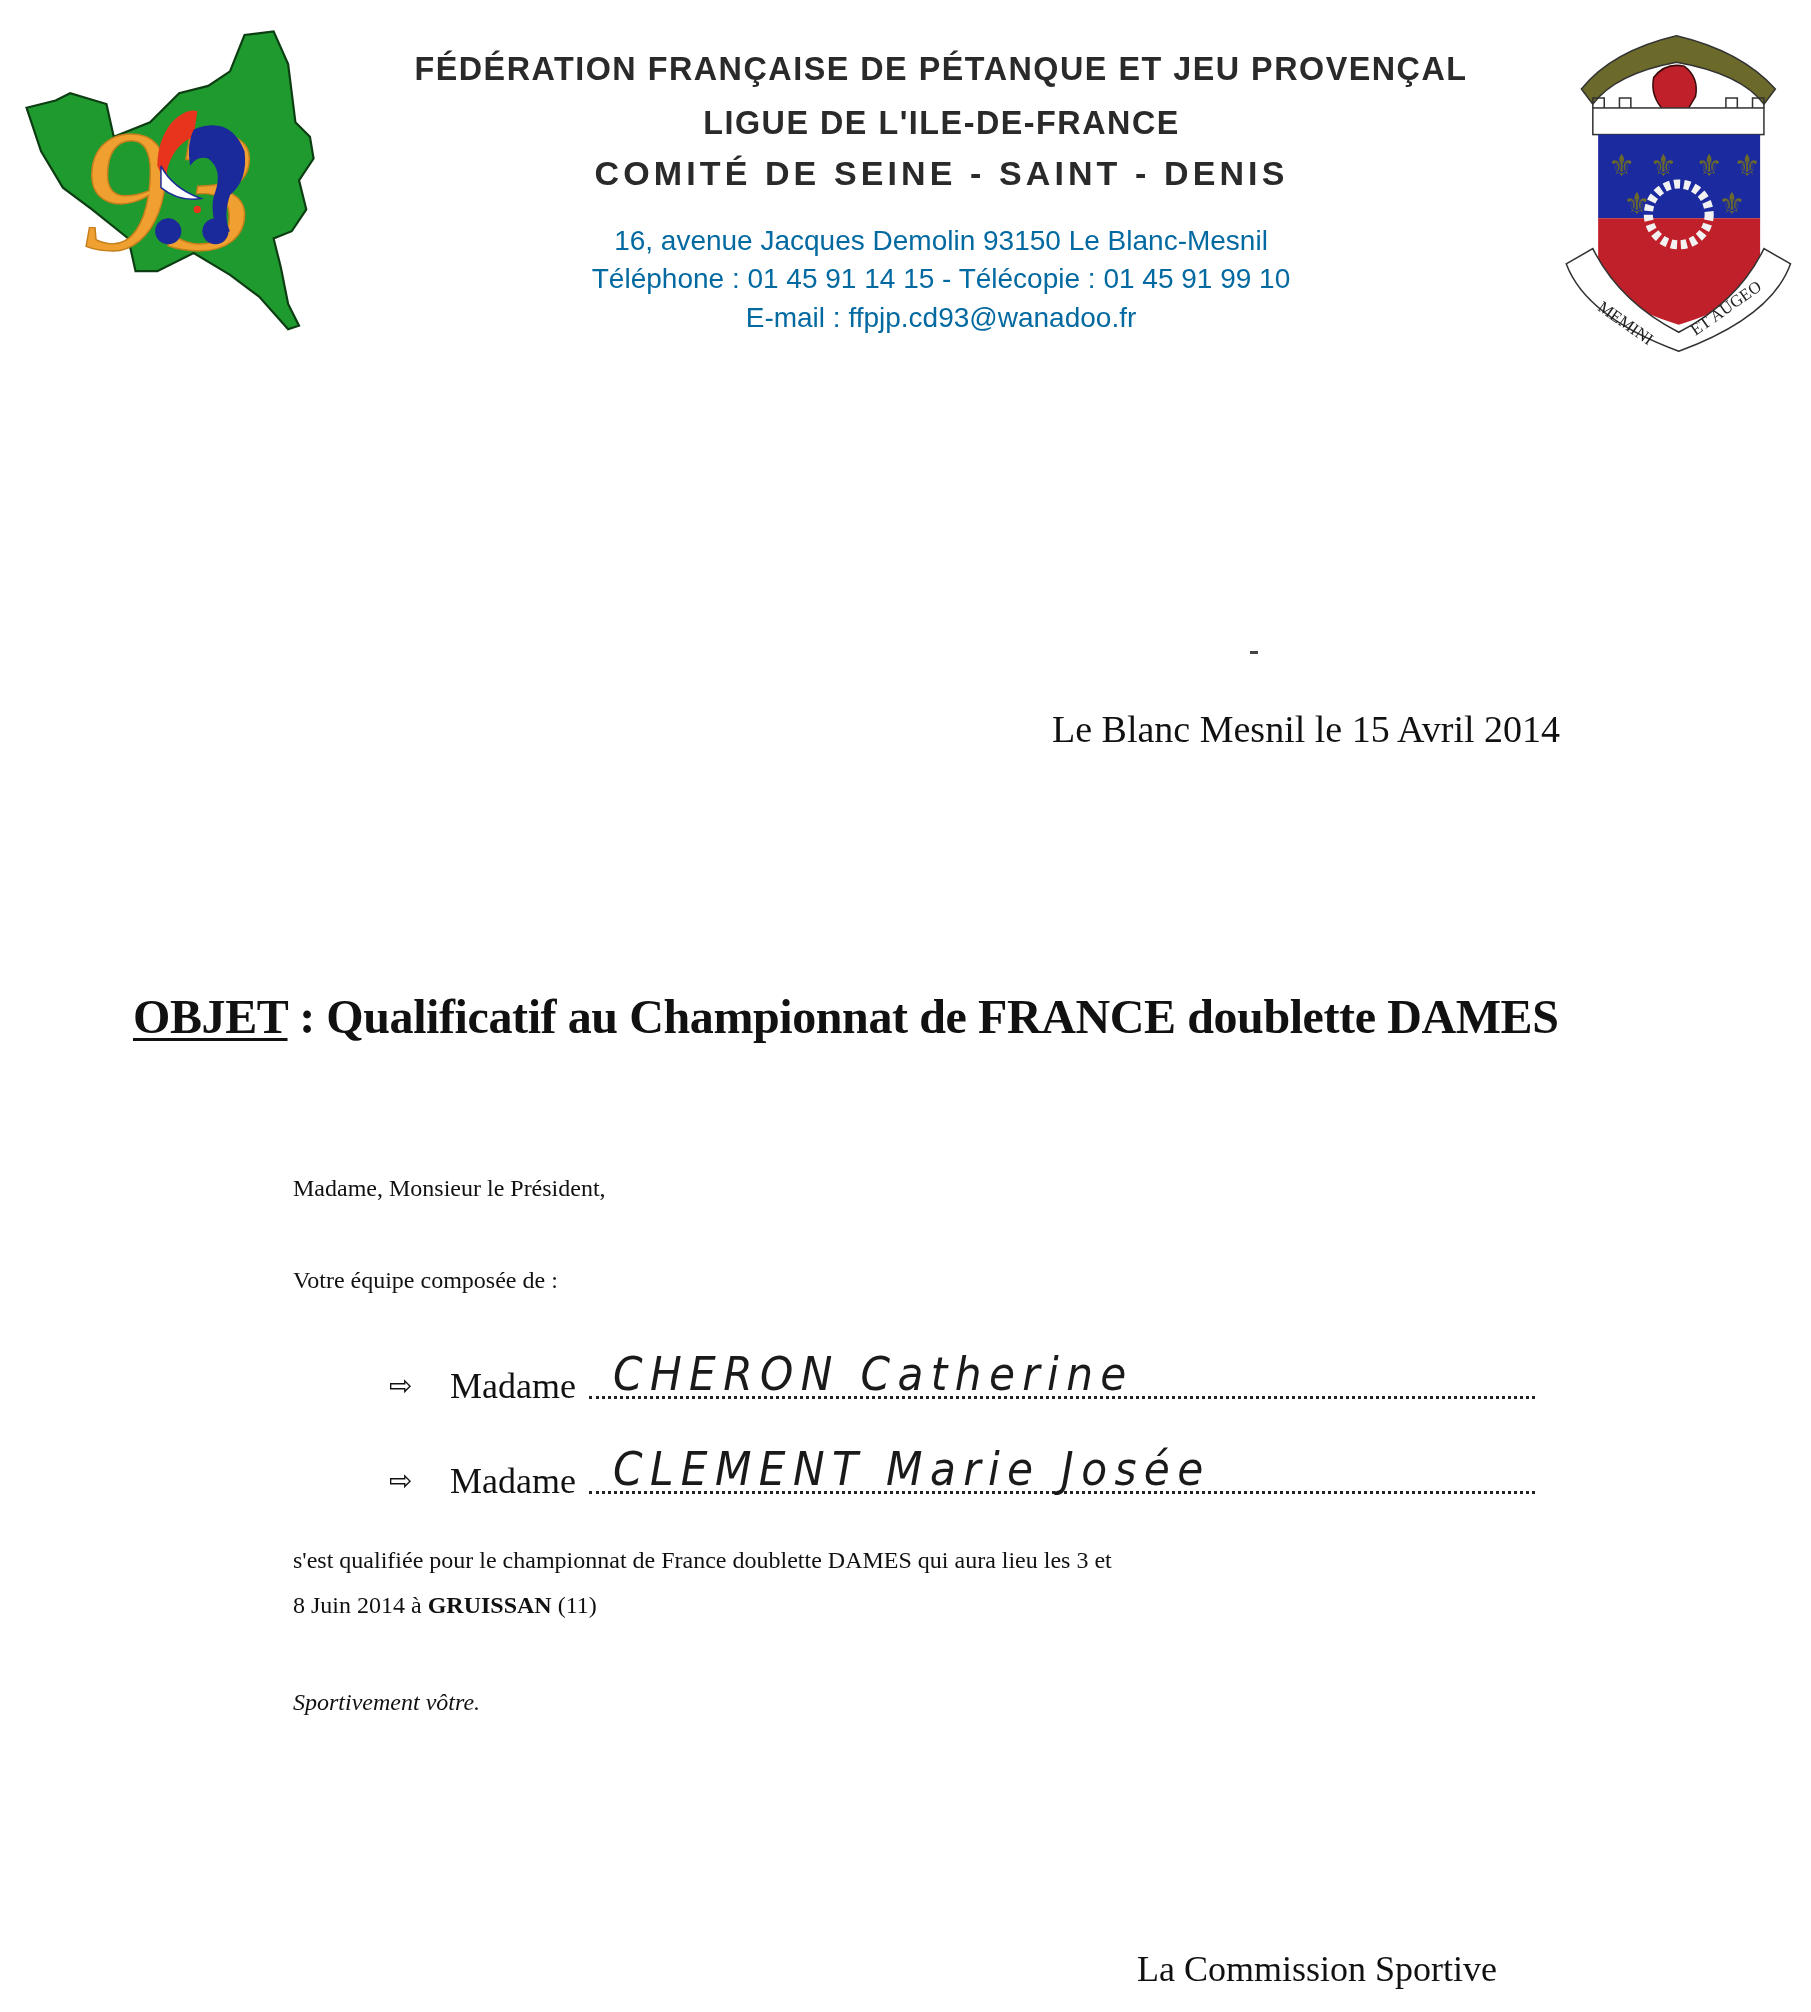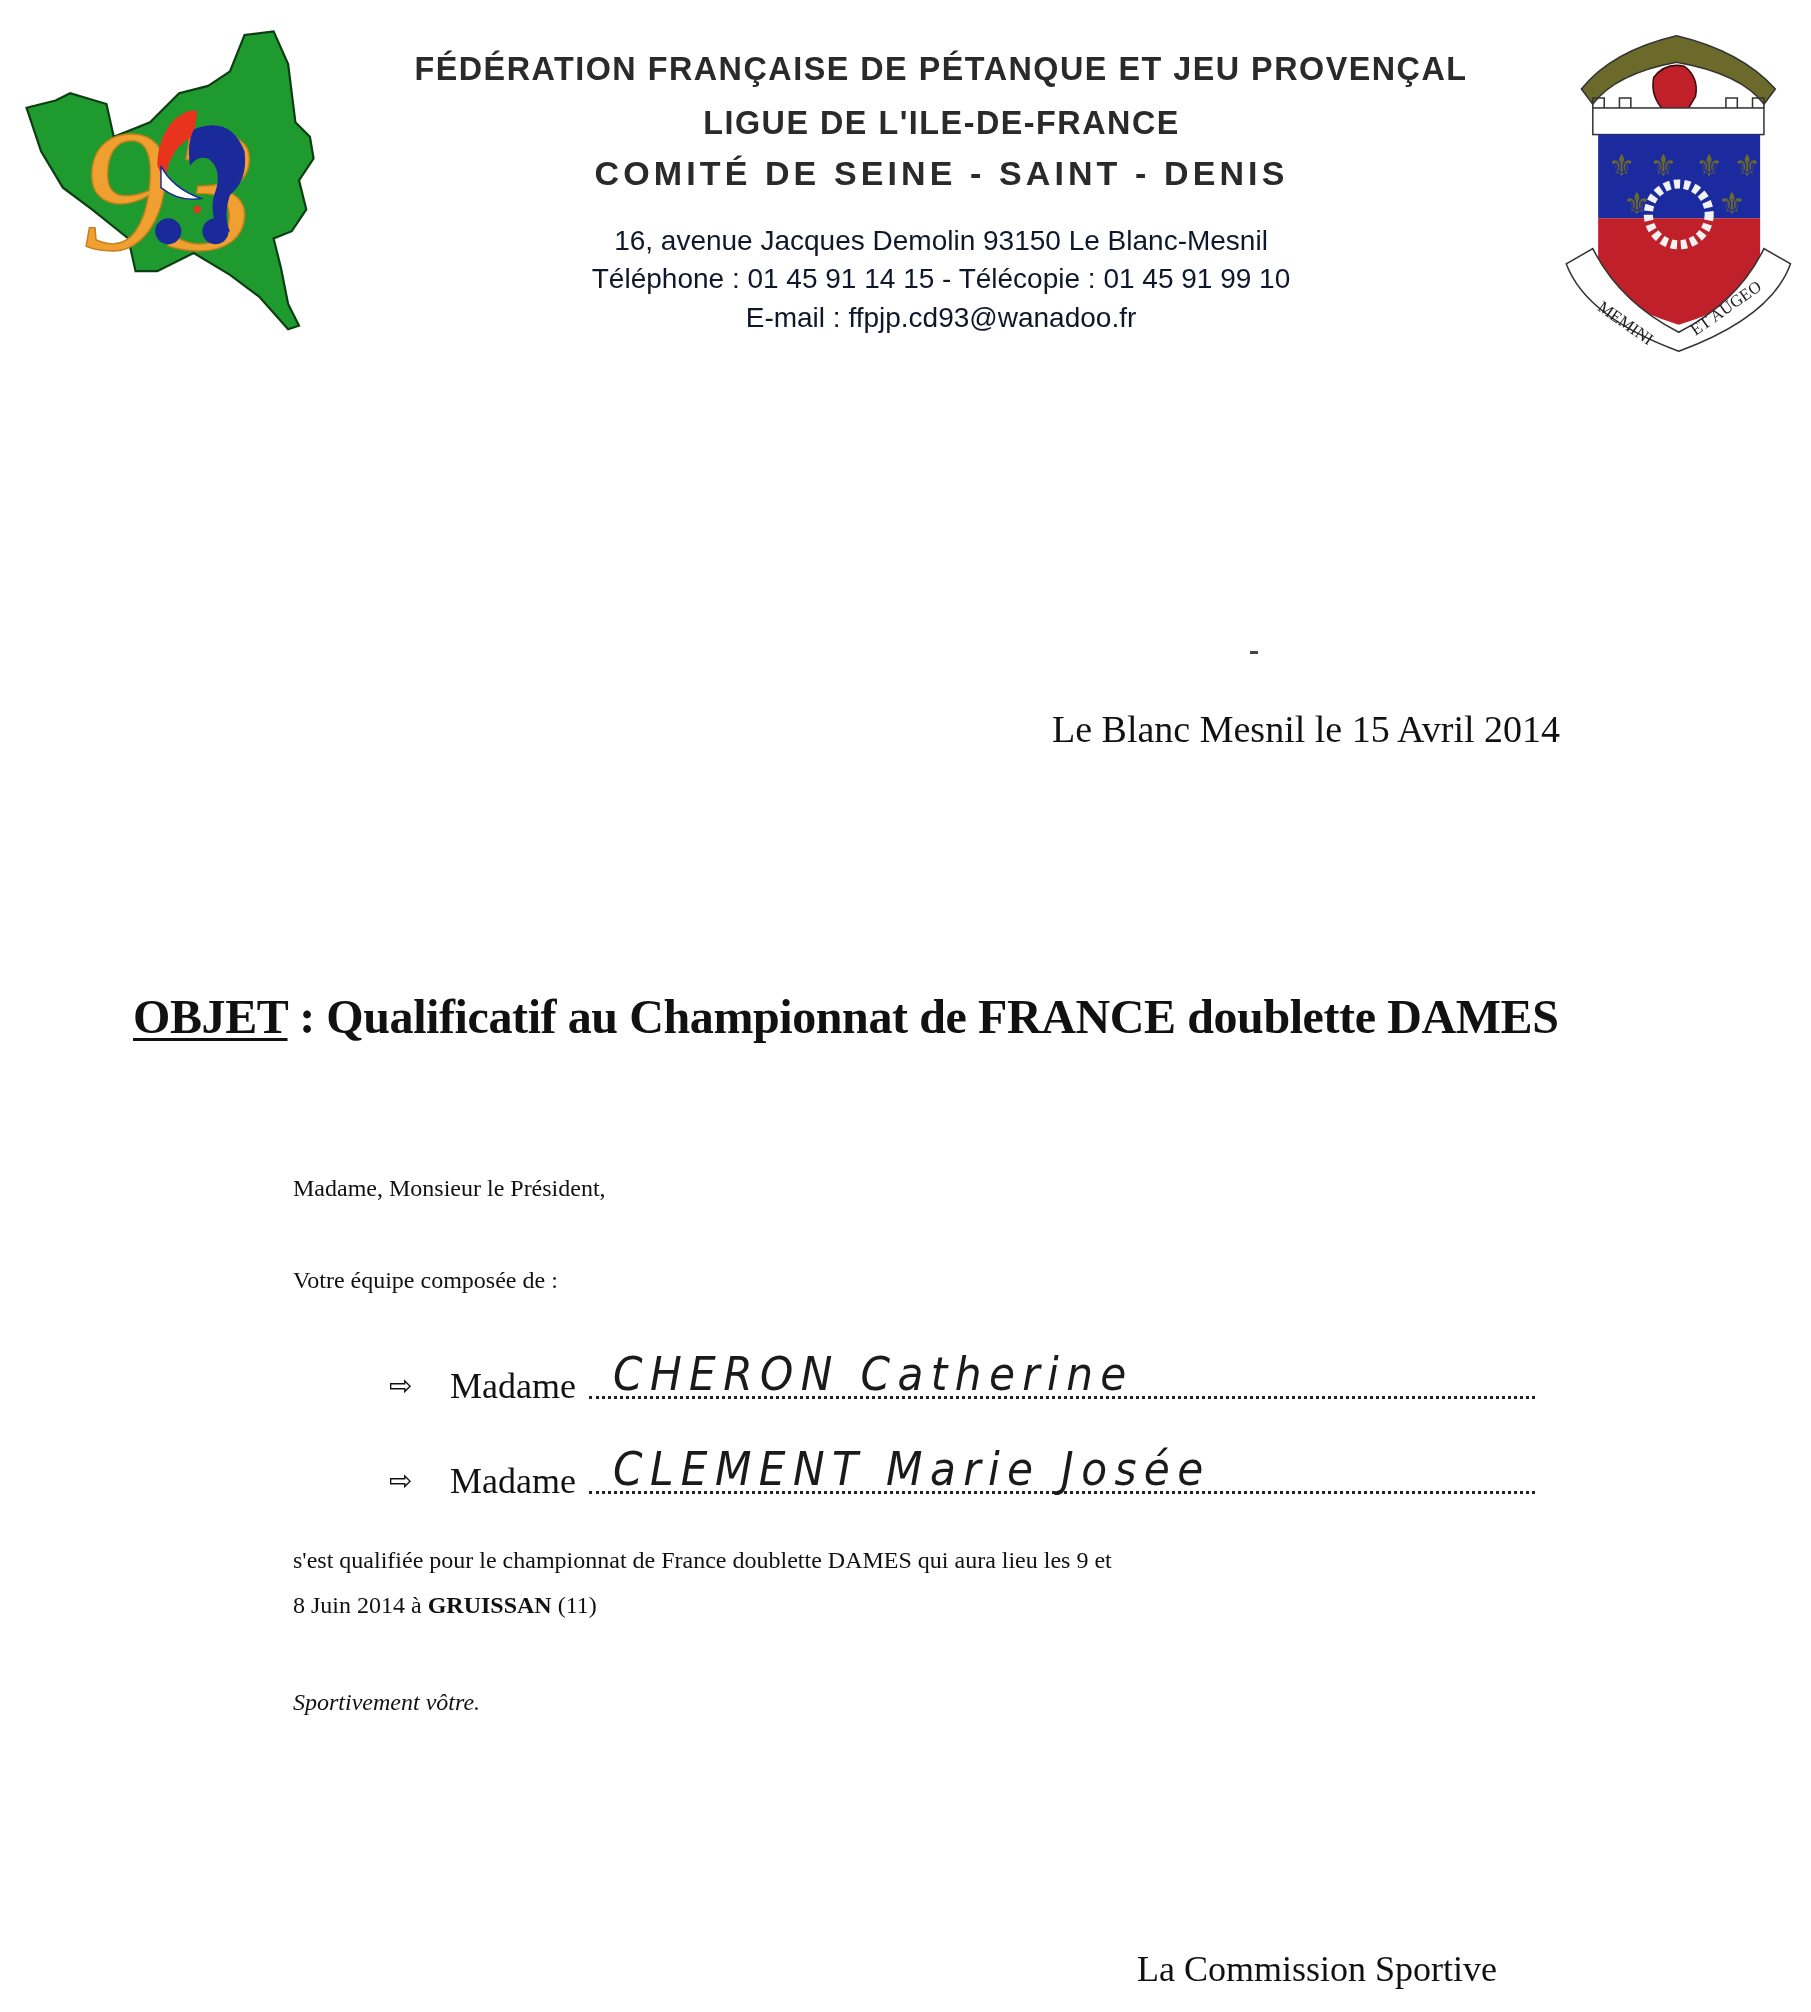--- a/index.html
+++ b/index.html
@@ -2,21 +2,21 @@
 <html style="font-size:13px"><head>
 <meta charset="utf-8">
 <style>
   html, body { margin:0; padding:0; background:#ffffff; }
   body { width:1812px; height:2012px; position:relative; overflow:hidden; font-family:"Liberation Serif", serif; color:#111; }
   .abs { position:absolute; }
   .hdr { font-family:"Liberation Sans", sans-serif; color:#2a2a2a; text-align:center; white-space:nowrap; }
   .h1 { top:49px; left:352px; width:1178px; font-size:34px; letter-spacing:1.6px; font-weight:bold; transform:scaleX(0.95); }
   .h2 { top:103px; left:516px; width:851px; font-size:34px; letter-spacing:1.6px; font-weight:bold; transform:scaleX(0.95);}
   .h3 { top:154px; left:393px; width:1097px; font-size:34px; letter-spacing:4.1px; font-weight:bold; }
-  .addr { font-size:28px; color:#0f172a; font-weight:normal; }
+  .addr { font-size:28px; color:#0369a1; font-weight:normal; }
   .a1 { top:225px; left:491px; width:900px; }
   .a2 { top:263px; left:491px; width:900px; }
   .a3 { top:302px; left:491px; width:900px; }
   .date { top:707px; left:1052px; font-size:38px; }
   .objet { top:989px; left:133px; font-size:48px; font-weight:bold; white-space:nowrap; letter-spacing:-0.4px; }
   .objet u { text-decoration:underline; text-decoration-thickness:2.5px; text-underline-offset:4.9px; }
   .body-text { font-size:24px; white-space:nowrap; }
   .salut { top:1175px; left:293px; }
   .votre { top:1267px; left:293px; }
   .member { left:389px; width:1146px; height:49px; display:flex; align-items:flex-end; }
@@ -98,18 +98,18 @@
 </div>
 
 <div class="abs member m2">
   <span class="arrow">⇨</span>
   <span class="mlabel">Madame</span>
   <span class="dots">
       <span class="hand">CLEMENT Marie Josée</span>
     </span>
 </div>
 
-<div class="abs body-text qual1">s'est qualifiée pour le championnat de France doublette DAMES qui aura lieu les 9 et</div>
+<div class="abs body-text qual1">s'est qualifiée pour le championnat de France doublette DAMES qui aura lieu les 3 et</div>
 <div class="abs body-text qual2"><span>8 Juin 2014  à </span><b>GRUISSAN</b><span> (11)</span></div>
 
 <div class="abs body-text sport">Sportivement vôtre.</div>
 <div class="abs sign">La Commission Sportive</div>
 
 
 </body></html>

